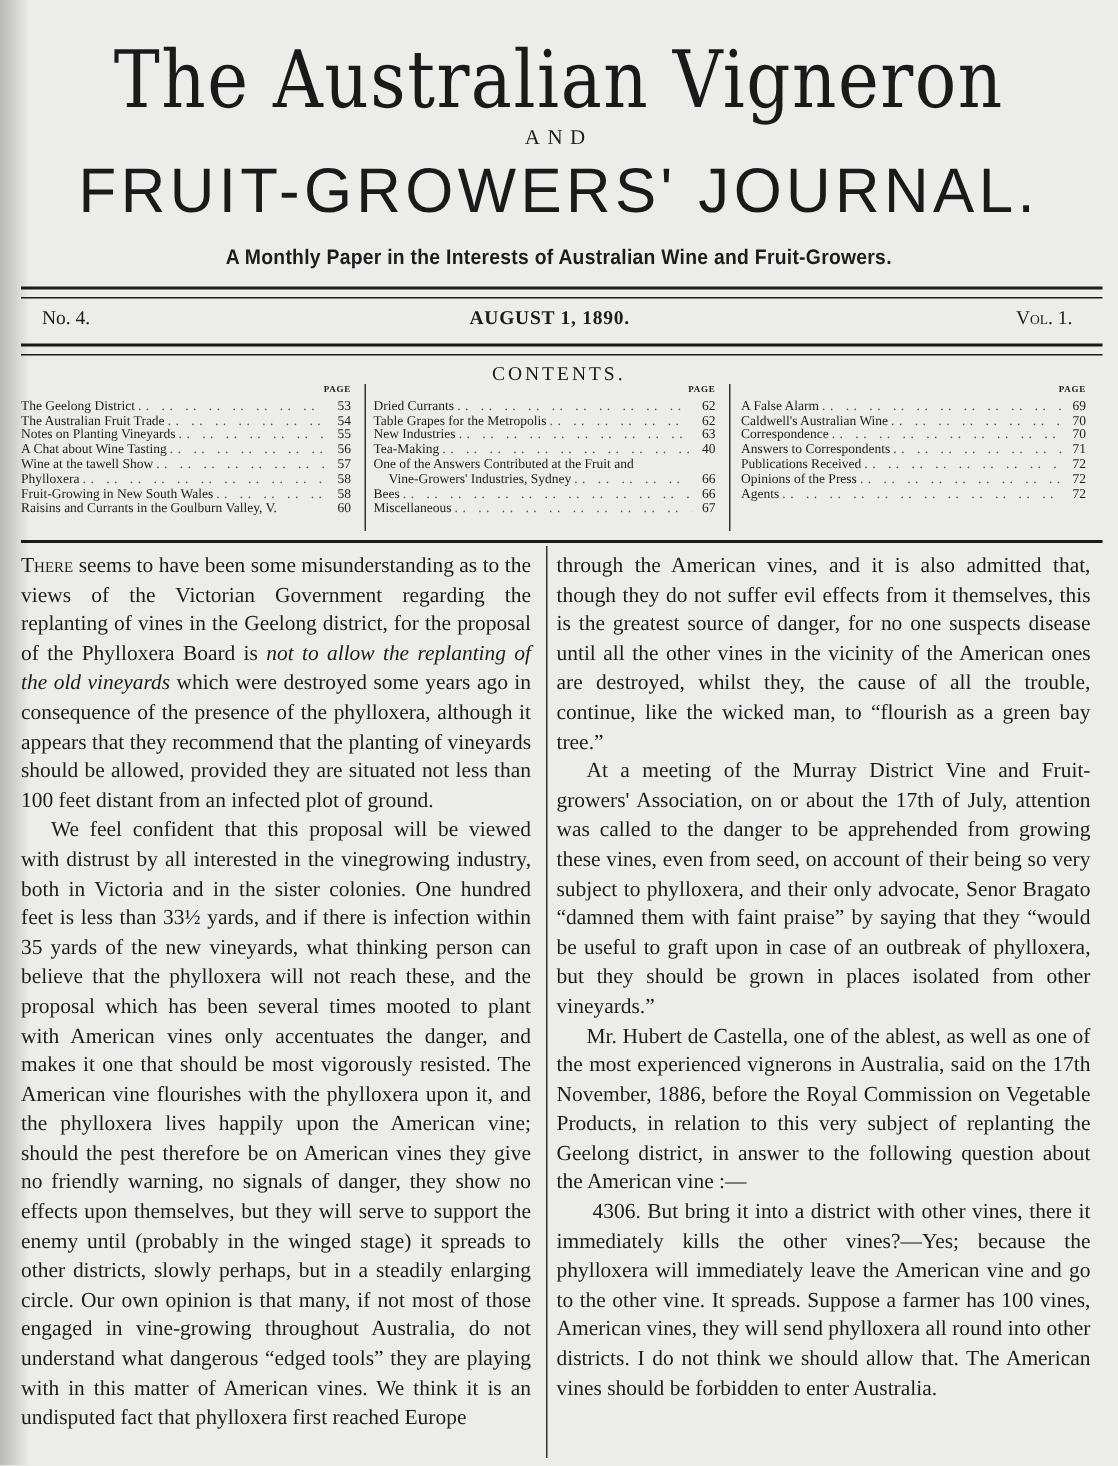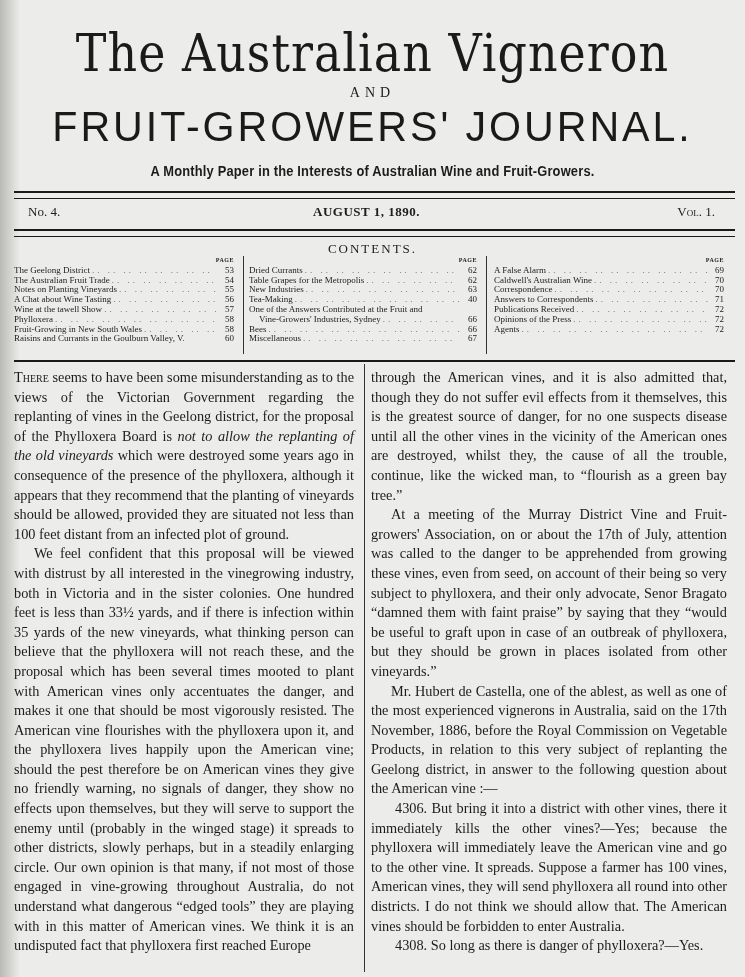--- a/index.html
+++ b/index.html
@@ -233,14 +233,13 @@
 <article class="col col-left">
   <p><span class="smallcaps">There</span><span> seems to have been some misunderstanding as to the views of the Victorian Government regarding the replanting of vines in the Geelong district, for the proposal of the Phylloxera Board is </span><em>not to allow the replanting of the old vineyards</em><span> which were destroyed some years ago in consequence of the presence of the phylloxera, although it appears that they recommend that the planting of vineyards should be allowed, provided they are situated not less than 100 feet distant from an infected plot of ground.</span></p>
   <p class="indent">We feel confident that this proposal will be viewed with distrust by all interested in the vinegrowing industry, both in Victoria and in the sister colonies. One hundred feet is less than 33½ yards, and if there is infection within 35 yards of the new vineyards, what thinking person can believe that the phylloxera will not reach these, and the proposal which has been several times mooted to plant with American vines only accentuates the danger, and makes it one that should be most vigorously resisted. The American vine flourishes with the phylloxera upon it, and the phylloxera lives happily upon the American vine; should the pest therefore be on American vines they give no friendly warning, no signals of danger, they show no effects upon themselves, but they will serve to support the enemy until (probably in the winged stage) it spreads to other districts, slowly perhaps, but in a steadily enlarging circle. Our own opinion is that many, if not most of those engaged in vine-growing throughout Australia, do not understand what dangerous “edged tools” they are playing with in this matter of American vines. We think it is an undisputed fact that phylloxera first reached Europe</p>
 </article>
 
 <article class="col col-right">
   <p>through the American vines, and it is also admitted that, though they do not suffer evil effects from it themselves, this is the greatest source of danger, for no one suspects disease until all the other vines in the vicinity of the American ones are destroyed, whilst they, the cause of all the trouble, continue, like the wicked man, to “flourish as a green bay tree.”</p>
   <p class="indent">At a meeting of the Murray District Vine and Fruit-growers' Association, on or about the 17th of July, attention was called to the danger to be apprehended from growing these vines, even from seed, on account of their being so very subject to phylloxera, and their only advocate, Senor Bragato “damned them with faint praise” by saying that they “would be useful to graft upon in case of an outbreak of phylloxera, but they should be grown in places isolated from other vineyards.”</p>
   <p class="indent">Mr. Hubert de Castella, one of the ablest, as well as one of the most experienced vignerons in Australia, said on the 17th November, 1886, before the Royal Commission on Vegetable Products, in relation to this very subject of replanting the Geelong district, in answer to the following question about the American vine :—</p>
   <p class="qindent">4306. But bring it into a district with other vines, there it immediately kills the other vines?—Yes; because the phylloxera will immediately leave the American vine and go to the other vine. It spreads. Suppose a farmer has 100 vines, American vines, they will send phylloxera all round into other districts. I do not think we should allow that. The American vines should be forbidden to enter Australia.</p>
-  <p class="qindent">4308. So long as there is danger of phylloxera?—Yes.</p>
 </article>
 
 </body></html>

